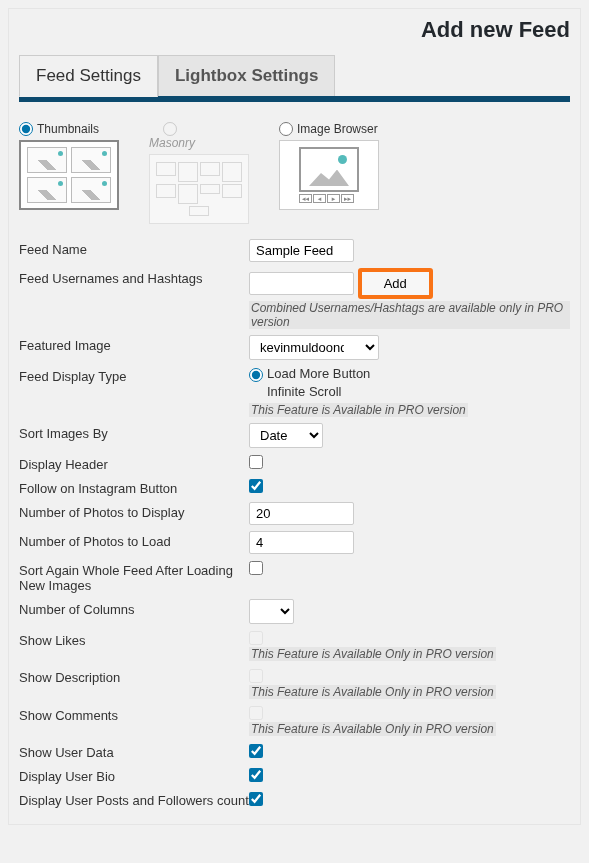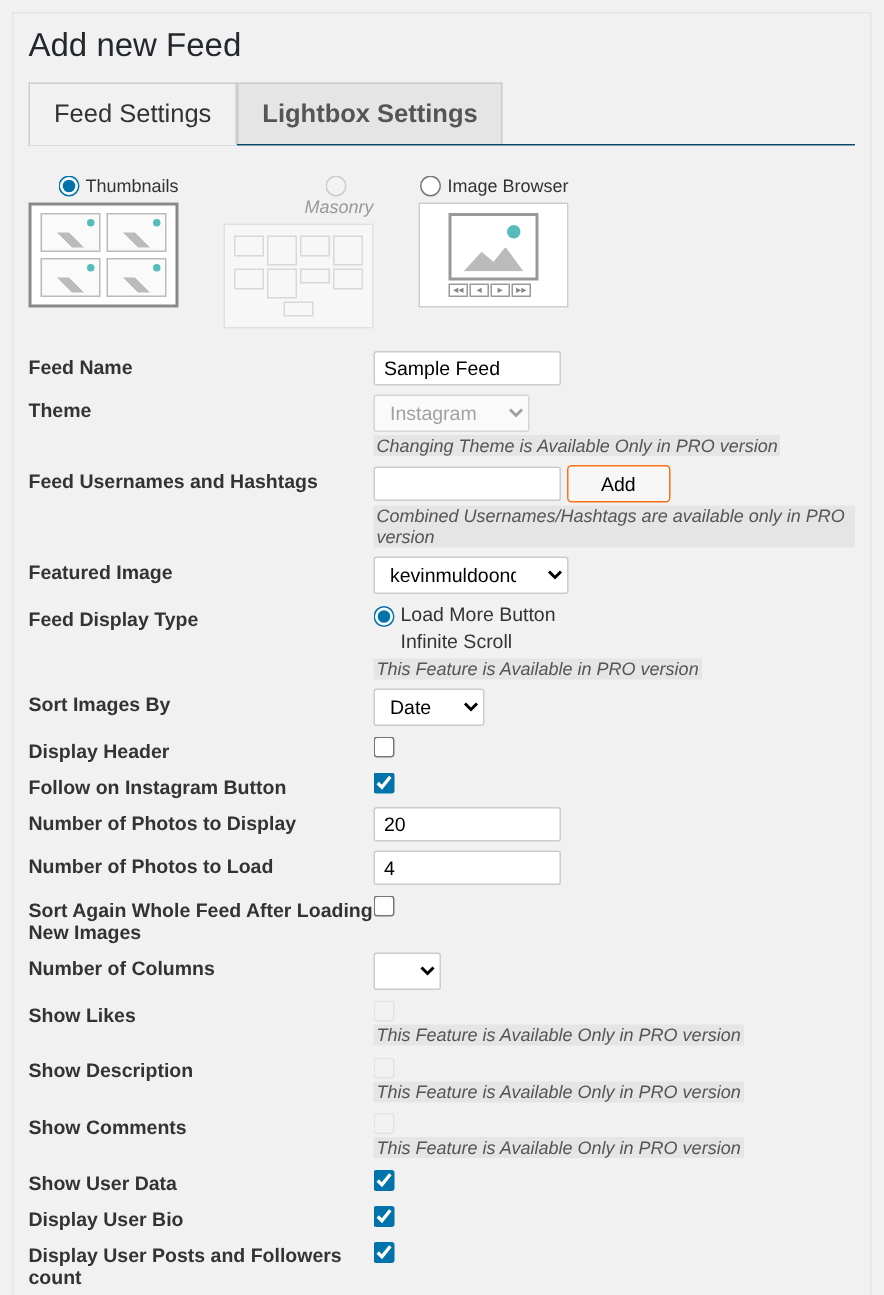--- a/index.html
+++ b/index.html
@@ -1,24 +1,24 @@
 <!DOCTYPE html>
 <html><head>
 <meta charset="utf-8">
 <style>
 * { box-sizing: border-box; margin: 0; padding: 0; }
 body { font-family: -apple-system, Helvetica, Arial, sans-serif; font-size: 13px; color: #333; background: #f1f1f1; padding: 8px; }
 .panel { background: #f1f1f1; border: 1px solid #e5e5e5; padding: 0 10px 10px; }
-h2 { font-size: 22px; font-weight: 400; color: #23282d; margin: 8px 0 12px; }
-.tabs { display: flex; border-bottom: 1px solid #0c4a6e; }
+h2 { font-size: 22px; font-weight: 700; color: #23282d; margin: 8px 0 12px; text-align: right; }
+.tabs { display: flex; border-bottom: 6px solid #0c4a6e; }
 .tab { padding: 10px 16px; font-size: 17px; color: #555; cursor: pointer; border: 1px solid transparent; border-bottom: none; }
 .tab.active { background: #f1f1f1; border: 1px solid #ccc; border-bottom: 1px solid #f1f1f1; margin-bottom: -1px; color: #333; }
 .tab:not(.active) { background: #e5e5e5; border: 1px solid #ccc; border-bottom: none; color: #555; font-weight: bold; }
 .layout-row { display: flex; gap: 30px; margin: 20px 0 15px; }
-.layout-opt { display: flex; flex-direction: column; align-items: flex-end; }
+.layout-opt { display: flex; flex-direction: column; align-items: flex-start; }
 .layout-radio { display: flex; align-items: center; margin-bottom: 4px; font-size: 12px; }
 .layout-radio.disabled { color: #999; font-style: italic; flex-direction: column; }
 .layout-box { width: 100px; height: 70px; border: 1px solid #ccc; background: #fff; display: flex; flex-wrap: wrap; justify-content: center; align-content: center; gap: 4px; padding: 4px; }
 .layout-box.active { border: 2px solid #888; }
 .layout-box.disabled { opacity: 0.45; }
 .thumb { border: 1px solid #bbb; background: #fafafa; position: relative; }
 .thumb::before { content: ""; position: absolute; top: 3px; right: 3px; width: 5px; height: 5px; border-radius: 50%; background: #5bb; }
 .thumb::after { content: ""; position: absolute; bottom: 2px; left: 3px; right: 3px; height: 40%; background: linear-gradient(45deg, transparent 40%, #bbb 40%, #bbb 60%, transparent 60%); }
 .t4 { width: 40px; height: 26px; }
 .blog-box { flex-direction: column; gap: 3px; }
@@ -28,29 +28,29 @@
 .big-img { width: 60px; height: 45px; border: 2px solid #999; position: relative; }
 .big-img::before { content: ""; position: absolute; top: 6px; right: 10px; width: 9px; height: 9px; border-radius: 50%; background: #5bb; }
 .big-img::after { content: ""; position: absolute; bottom: 4px; left: 8px; right: 8px; height: 40%; background: #bbb; clip-path: polygon(0 100%, 30% 20%, 50% 60%, 70% 0, 100% 100%); }
 .ctrl-bar { display: flex; gap: 1px; }
 .ctrl-bar span { width: 13px; height: 9px; border: 1px solid #999; font-size: 7px; text-align: center; line-height: 7px; color: #888; }
 .masonry-box { gap: 2px; padding: 3px; }
 .m1 { width: 20px; height: 14px; border: 1px solid #bbb; }
 .m2 { width: 20px; height: 20px; border: 1px solid #bbb; }
 .m3 { width: 20px; height: 10px; border: 1px solid #bbb; }
 .form-row { display: flex; align-items: flex-start; margin-bottom: 6px; }
-.form-label { width: 230px; font-weight: bold; font-size: 13px; padding-top: 3px; }
+.form-label { width: 230px; font-weight: normal; font-size: 13px; padding-top: 3px; }
 .form-ctrl { flex: 1; }
 input[type=text], select { border: 1px solid #ccc; padding: 3px 6px; font-size: 13px; border-radius: 2px; background: #fff; }
-input[type=text] { width: 125px; }
+input[type=text] { width: 105px; }
 select { padding-right: 18px; }
 input[type=checkbox], input[type=radio] { width: 14px; height: 14px; margin-right: 4px; accent-color: #0073aa; vertical-align: middle; }
 .radio-line { font-size: 13px; margin-bottom: 2px; }
 .note { font-size: 12px; font-style: italic; color: #555; background: #e5e5e5; display: inline-block; padding: 0 2px; margin-top: 2px; }
-.btn { border: 1px solid #f97316; background: #f7f7f7; padding: 4px 22px; font-size: 13px; border-radius: 3px; cursor: pointer; }
+.btn { border: 4px solid #f97316; background: #f7f7f7; padding: 4px 22px; font-size: 13px; border-radius: 3px; cursor: pointer; }
 .disabled-cb { opacity: 0.4; }
 </style>
 </head>
 <body>
 
 <div class="panel">
 <h2>Add new Feed</h2>
 
 <div class="tabs">
   <div class="tab active">Feed Settings</div>
@@ -100,24 +100,20 @@
             <span>▸</span>
             <span>▸▸</span>
           </div>
     </div>
   </div>
 </div>
 
 <div class="form-row">
       <div class="form-label">Feed Name</div>
       <div class="form-ctrl"><input type="text" value="Sample Feed" style=""></div>
-    </div>
-<div class="form-row">
-      <div class="form-label">Theme</div>
-      <div class="form-ctrl"><select disabled=""><option>Instagram</option></select><br><span class="note">Changing Theme is Available Only in PRO version</span></div>
     </div>
 <div class="form-row">
       <div class="form-label">Feed Usernames and Hashtags</div>
       <div class="form-ctrl"><input type="text" style=""> <button class="btn">Add</button><br><span class="note">Combined Usernames/Hashtags are available only in PRO version</span></div>
     </div>
 <div class="form-row">
       <div class="form-label">Featured Image</div>
       <div class="form-ctrl"><select style="width:130px"><option>kevinmuldoondotcom</option></select></div>
     </div>
 <div class="form-row">

